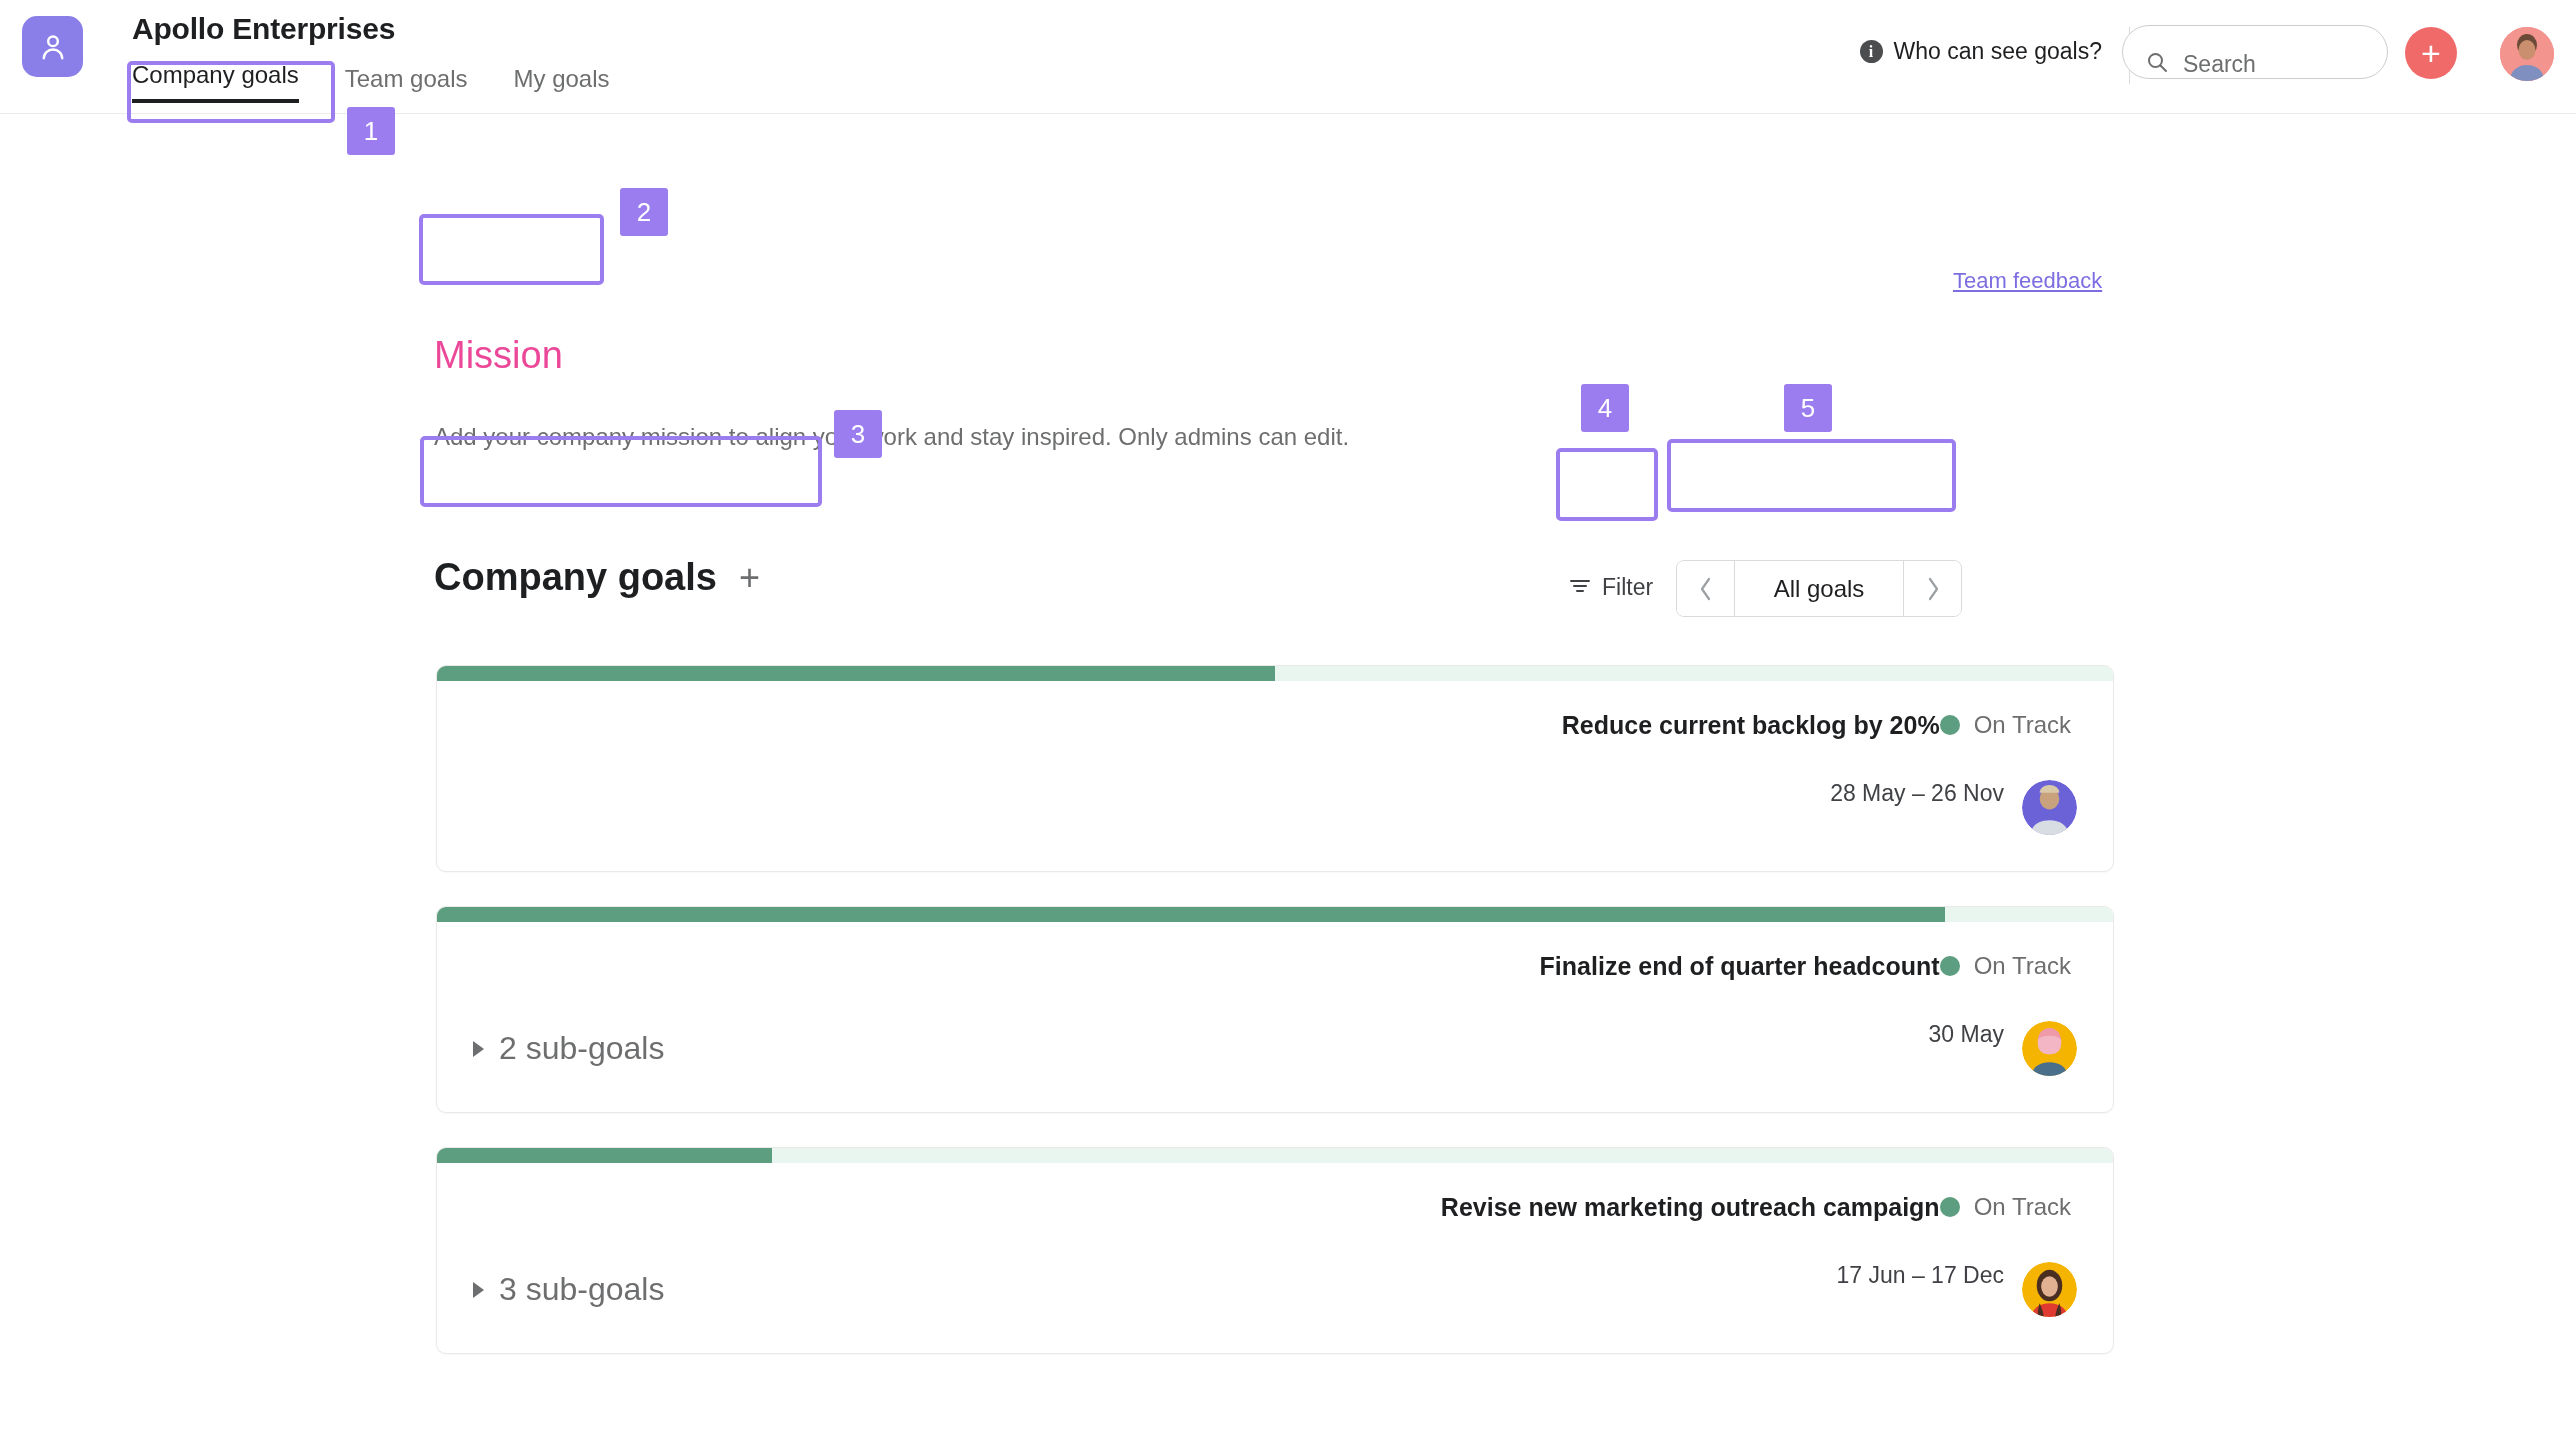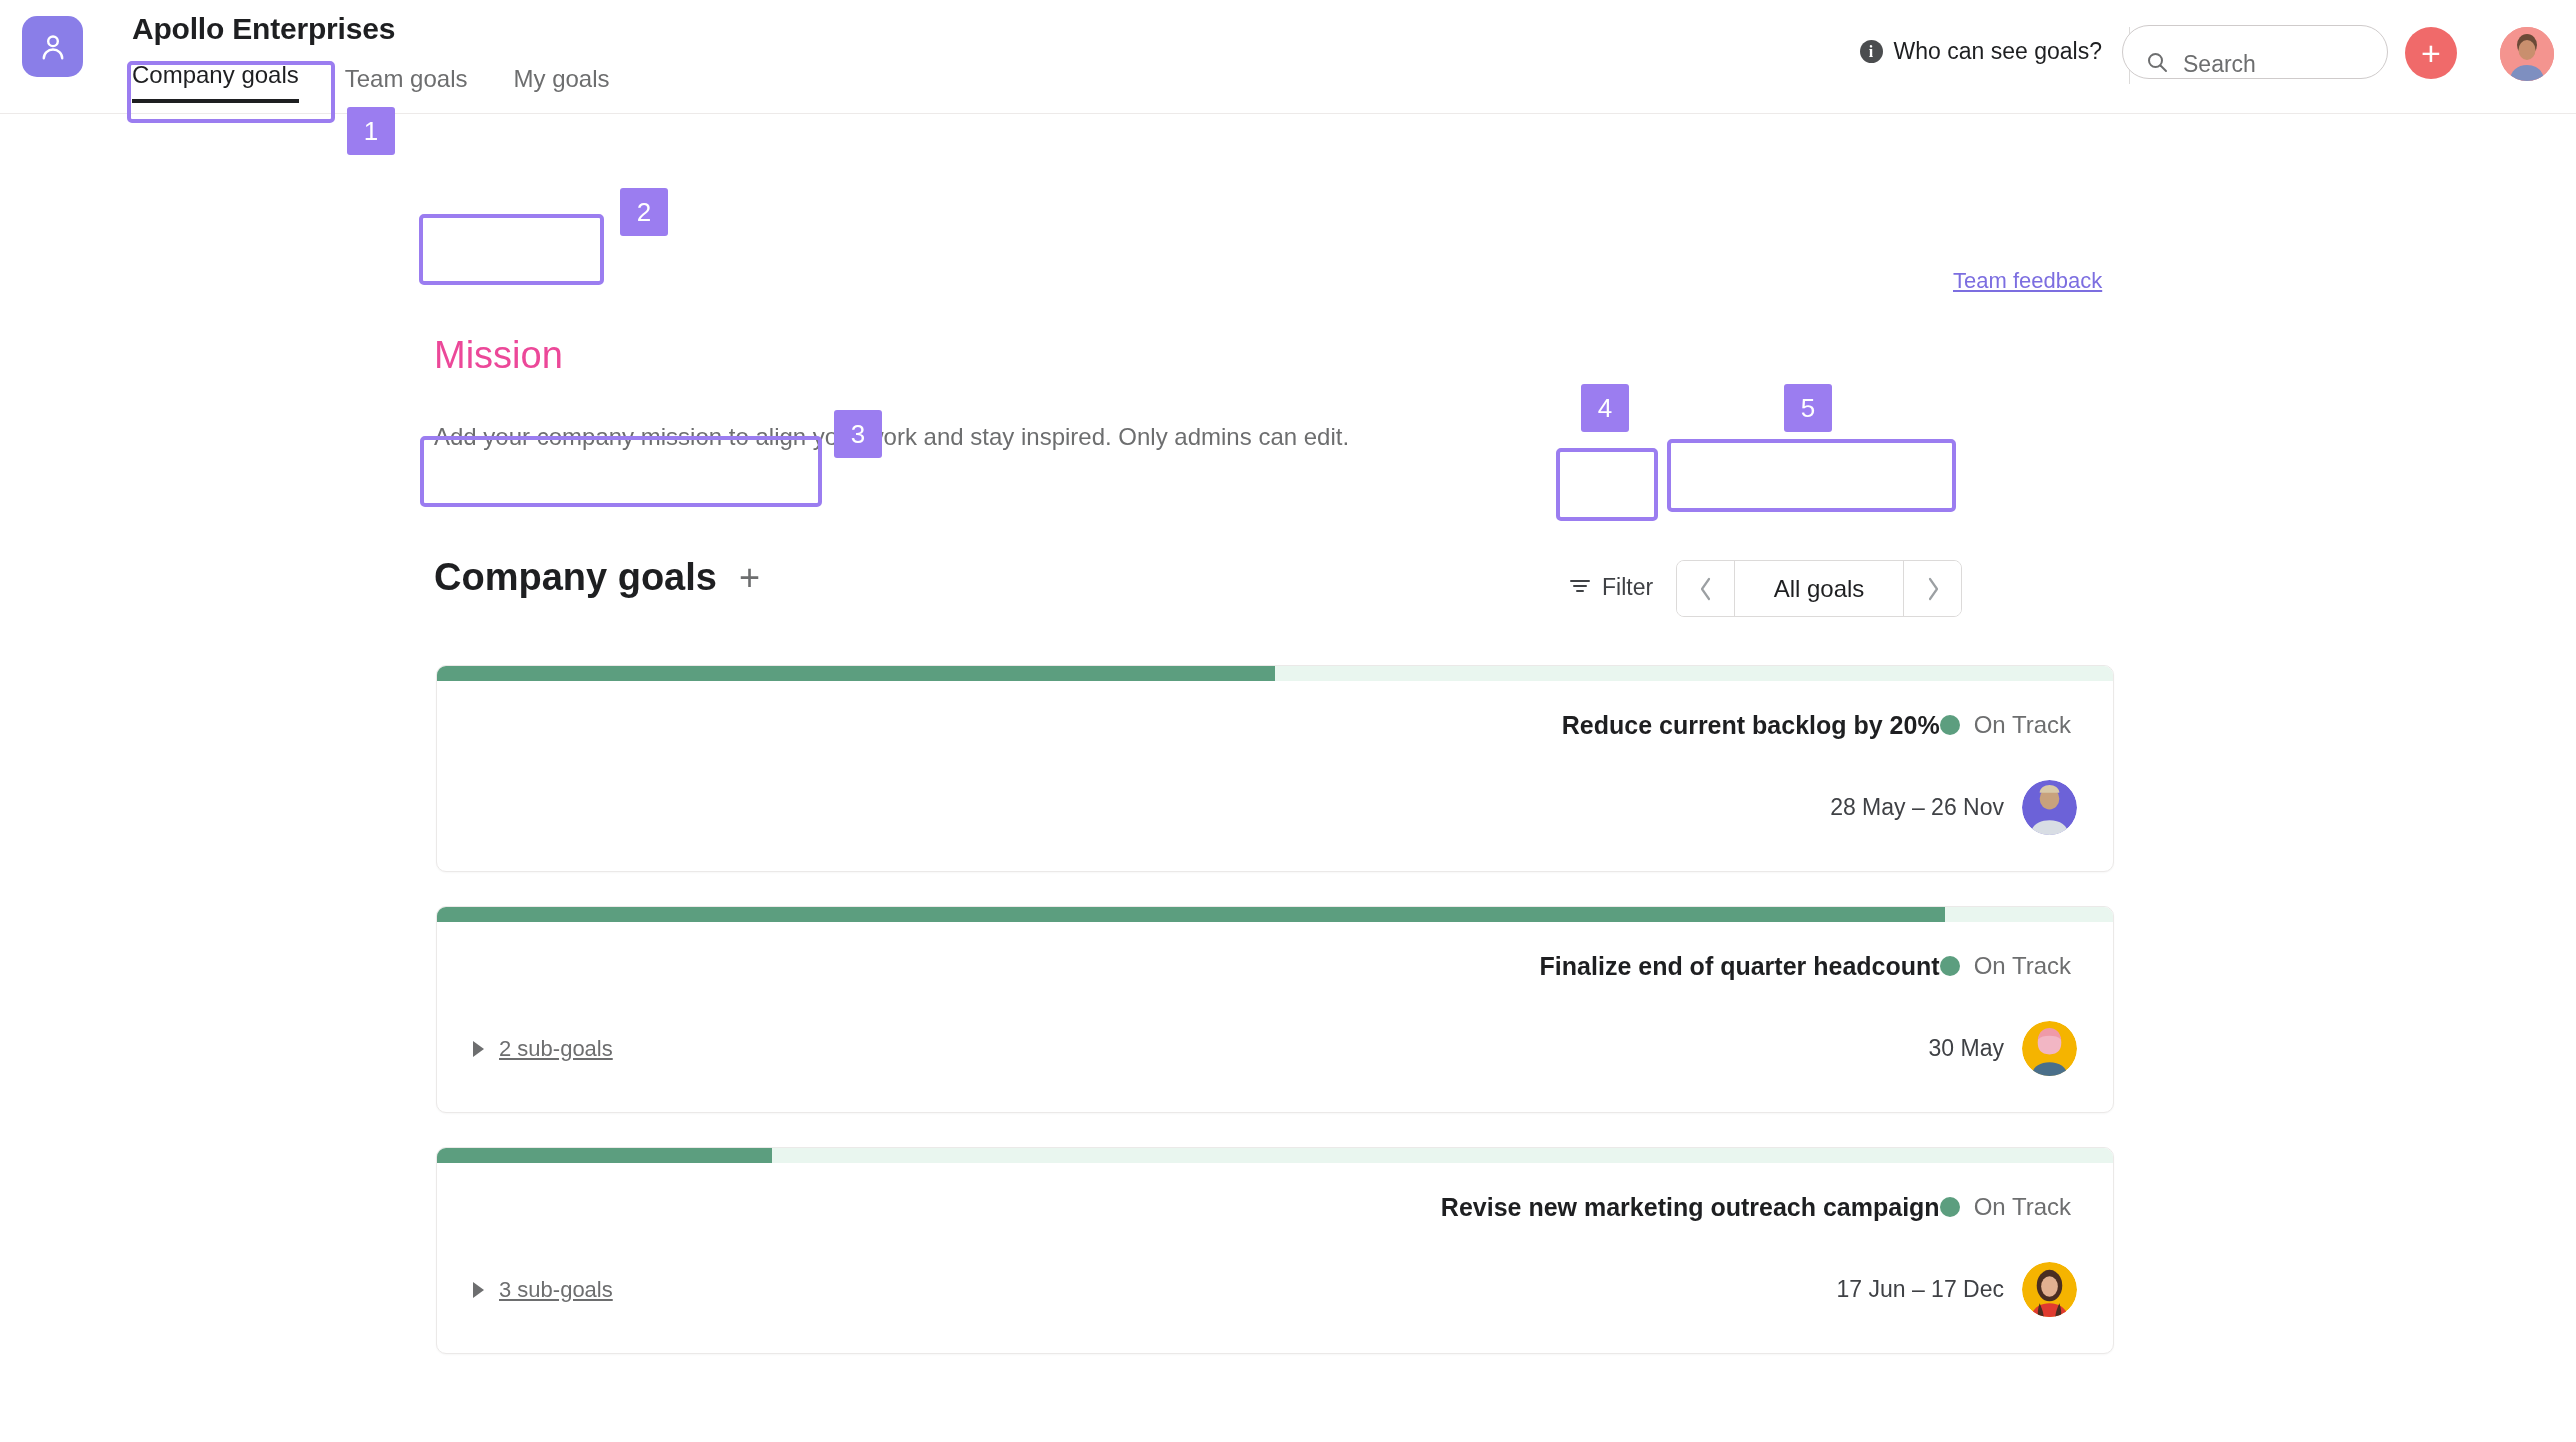--- a/index.html
+++ b/index.html
@@ -157,28 +157,28 @@
 
   .card-row1 { display: flex; align-items: flex-start; justify-content: flex-end; }
   .goal-name { font-size: 25px; color: #1e1f21; font-weight: bold; }
   .status { display: flex; align-items: center; gap: 14px; font-size: 24px; color: #6d6e6f; margin-right: 6px; }
   .status-dot { width: 20px; height: 20px; border-radius: 50%; background: #5c9e7f; display: inline-block; }
 
   .card-row2 {
     display: flex; align-items: center; justify-content: space-between;
     margin-top: 40px; min-height: 55px;
   }
-  .subgoals { display: flex; align-items: center; gap: 15px; font-size: 22px; color: #6d6e6f; cursor: pointer; text-decoration: underline; }
+  .subgoals { display: flex; align-items: center; gap: 15px; font-size: 32px; color: #6d6e6f; cursor: pointer; }
   .caret {
     width: 0; height: 0;
     border-left: 11px solid #6d6e6f;
     border-top: 8px solid transparent;
     border-bottom: 8px solid transparent;
   }
-  .dates-wrap { display: flex; align-items: center; gap: 18px; }
+  .dates-wrap { display: flex; gap: 18px; }
   .dates { font-size: 23px; color: #3f4145; }
   .owner-avatar { width: 55px; height: 55px; border-radius: 50%; overflow: hidden; }
   .spacer { visibility: hidden; }
 
   
   .ann-box {
     position: absolute;
     border: 4px solid #9b7df0;
     border-radius: 5px;
     pointer-events: none;

